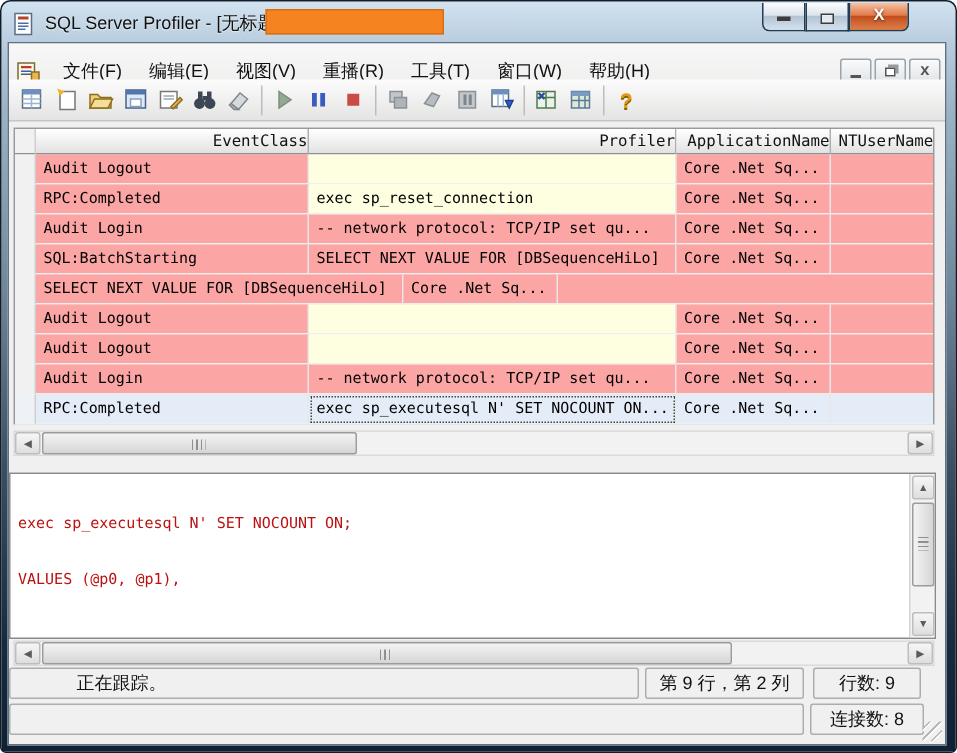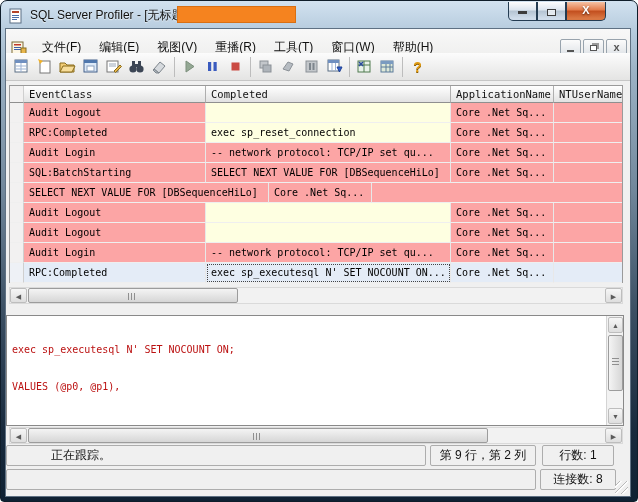--- a/index.html
+++ b/index.html
@@ -40,21 +40,21 @@
 
   
   .toolbar{position:absolute;left:0;right:0;top:24px;height:28px;background:linear-gradient(180deg,#fcfcfc,#e4e4e3);
     border-bottom:1px solid #c6c6c6;display:flex;align-items:center;padding-left:4px;}
   .tool-btn{width:23px;height:23px;display:flex;align-items:center;justify-content:center;flex:0 0 auto;}
   .tool-sep{width:1px;height:20px;background:#bdbdbd;margin:0 3px;flex:0 0 auto;}
   .help-q{font-size:14px;font-weight:bold;color:#e09b13;text-shadow:0 1px 0 #8a5c00;}
 
   
   .grid{position:absolute;left:3px;top:56px;width:614px;height:198px;background:#fff;border:1px solid #9a9a9a;font-family:"DejaVu Sans Mono",monospace;}
-  .g-head{display:flex;height:17px;}
+  .g-head{display:flex;height:17px;text-align:right;}
   .g-hcell{background:linear-gradient(180deg,#ffffff,#e2e2e2);border-right:1px solid #aeaeae;border-bottom:1px solid #8f8f8f;
     font-size:10.5px;line-height:16px;padding-left:5px;color:#111;overflow:hidden;white-space:nowrap;}
   .g-row{display:flex;height:20px;}
   .g-cell{font-size:10px;line-height:19px;padding-left:5px;border-right:1px solid #e8e8e8;border-bottom:1px solid #efefef;
     overflow:hidden;white-space:nowrap;color:#000;background:#fca5a5;}
   .c-sel{width:14px;flex:0 0 auto;background:#f2f1f1;border-right:1px solid #cfcfcf;}
   .c-ec{width:182px;flex:0 0 auto;}
   .c-td{width:245px;flex:0 0 auto;}
   .c-an{width:103px;flex:0 0 auto;}
   .c-nt{flex:1 1 auto;border-right:none;}
@@ -267,21 +267,21 @@
         <div class="tool-sep"></div>
         <div class="tool-btn">
             <span class="help-q">?</span>
           </div>
       </div>
 
       <div class="grid">
         <div class="g-head">
           <div class="g-hcell c-sel"></div>
           <div class="g-hcell c-ec">EventClass</div>
-          <div class="g-hcell c-td">Completed</div>
+          <div class="g-hcell c-td">Profiler</div>
           <div class="g-hcell c-an">ApplicationName</div>
           <div class="g-hcell c-nt">NTUserName</div>
         </div>
 
         <div class="g-row">
           <div class="g-cell c-sel"></div>
           <div class="g-cell c-ec">Audit Logout</div>
           <div class="g-cell c-td td-yellow"></div>
           <div class="g-cell c-an">Core .Net Sq...</div>
           <div class="g-cell c-nt"></div>
@@ -373,21 +373,21 @@
         <div class="sb-arrow" style="left:0;">◀</div>
         <div class="sb-thumb" style="left:18px;width:460px;">
             <div class="sb-grip-h"></div>
           </div>
         <div class="sb-arrow" style="right:0;">▶</div>
       </div>
 
       <div class="statusbar">
         <div class="st-box" style="left:0;top:1px;width:420px;padding-left:44px;">正在跟踪。</div>
         <div class="st-box" style="left:424px;top:1px;width:106px;text-align:center;">第 9 行，第 2 列</div>
-        <div class="st-box" style="left:536px;top:1px;width:72px;text-align:center;">行数: 1</div>
+        <div class="st-box" style="left:536px;top:1px;width:72px;text-align:center;">行数: 9</div>
         <div class="st-box" style="left:0;top:25px;width:530px;"></div>
         <div class="st-box" style="left:534px;top:25px;width:76px;text-align:center;">连接数: 8</div>
         <div class="grip"></div>
       </div>
 
     </div>
   </div>
 </div>
 
 </body></html>

